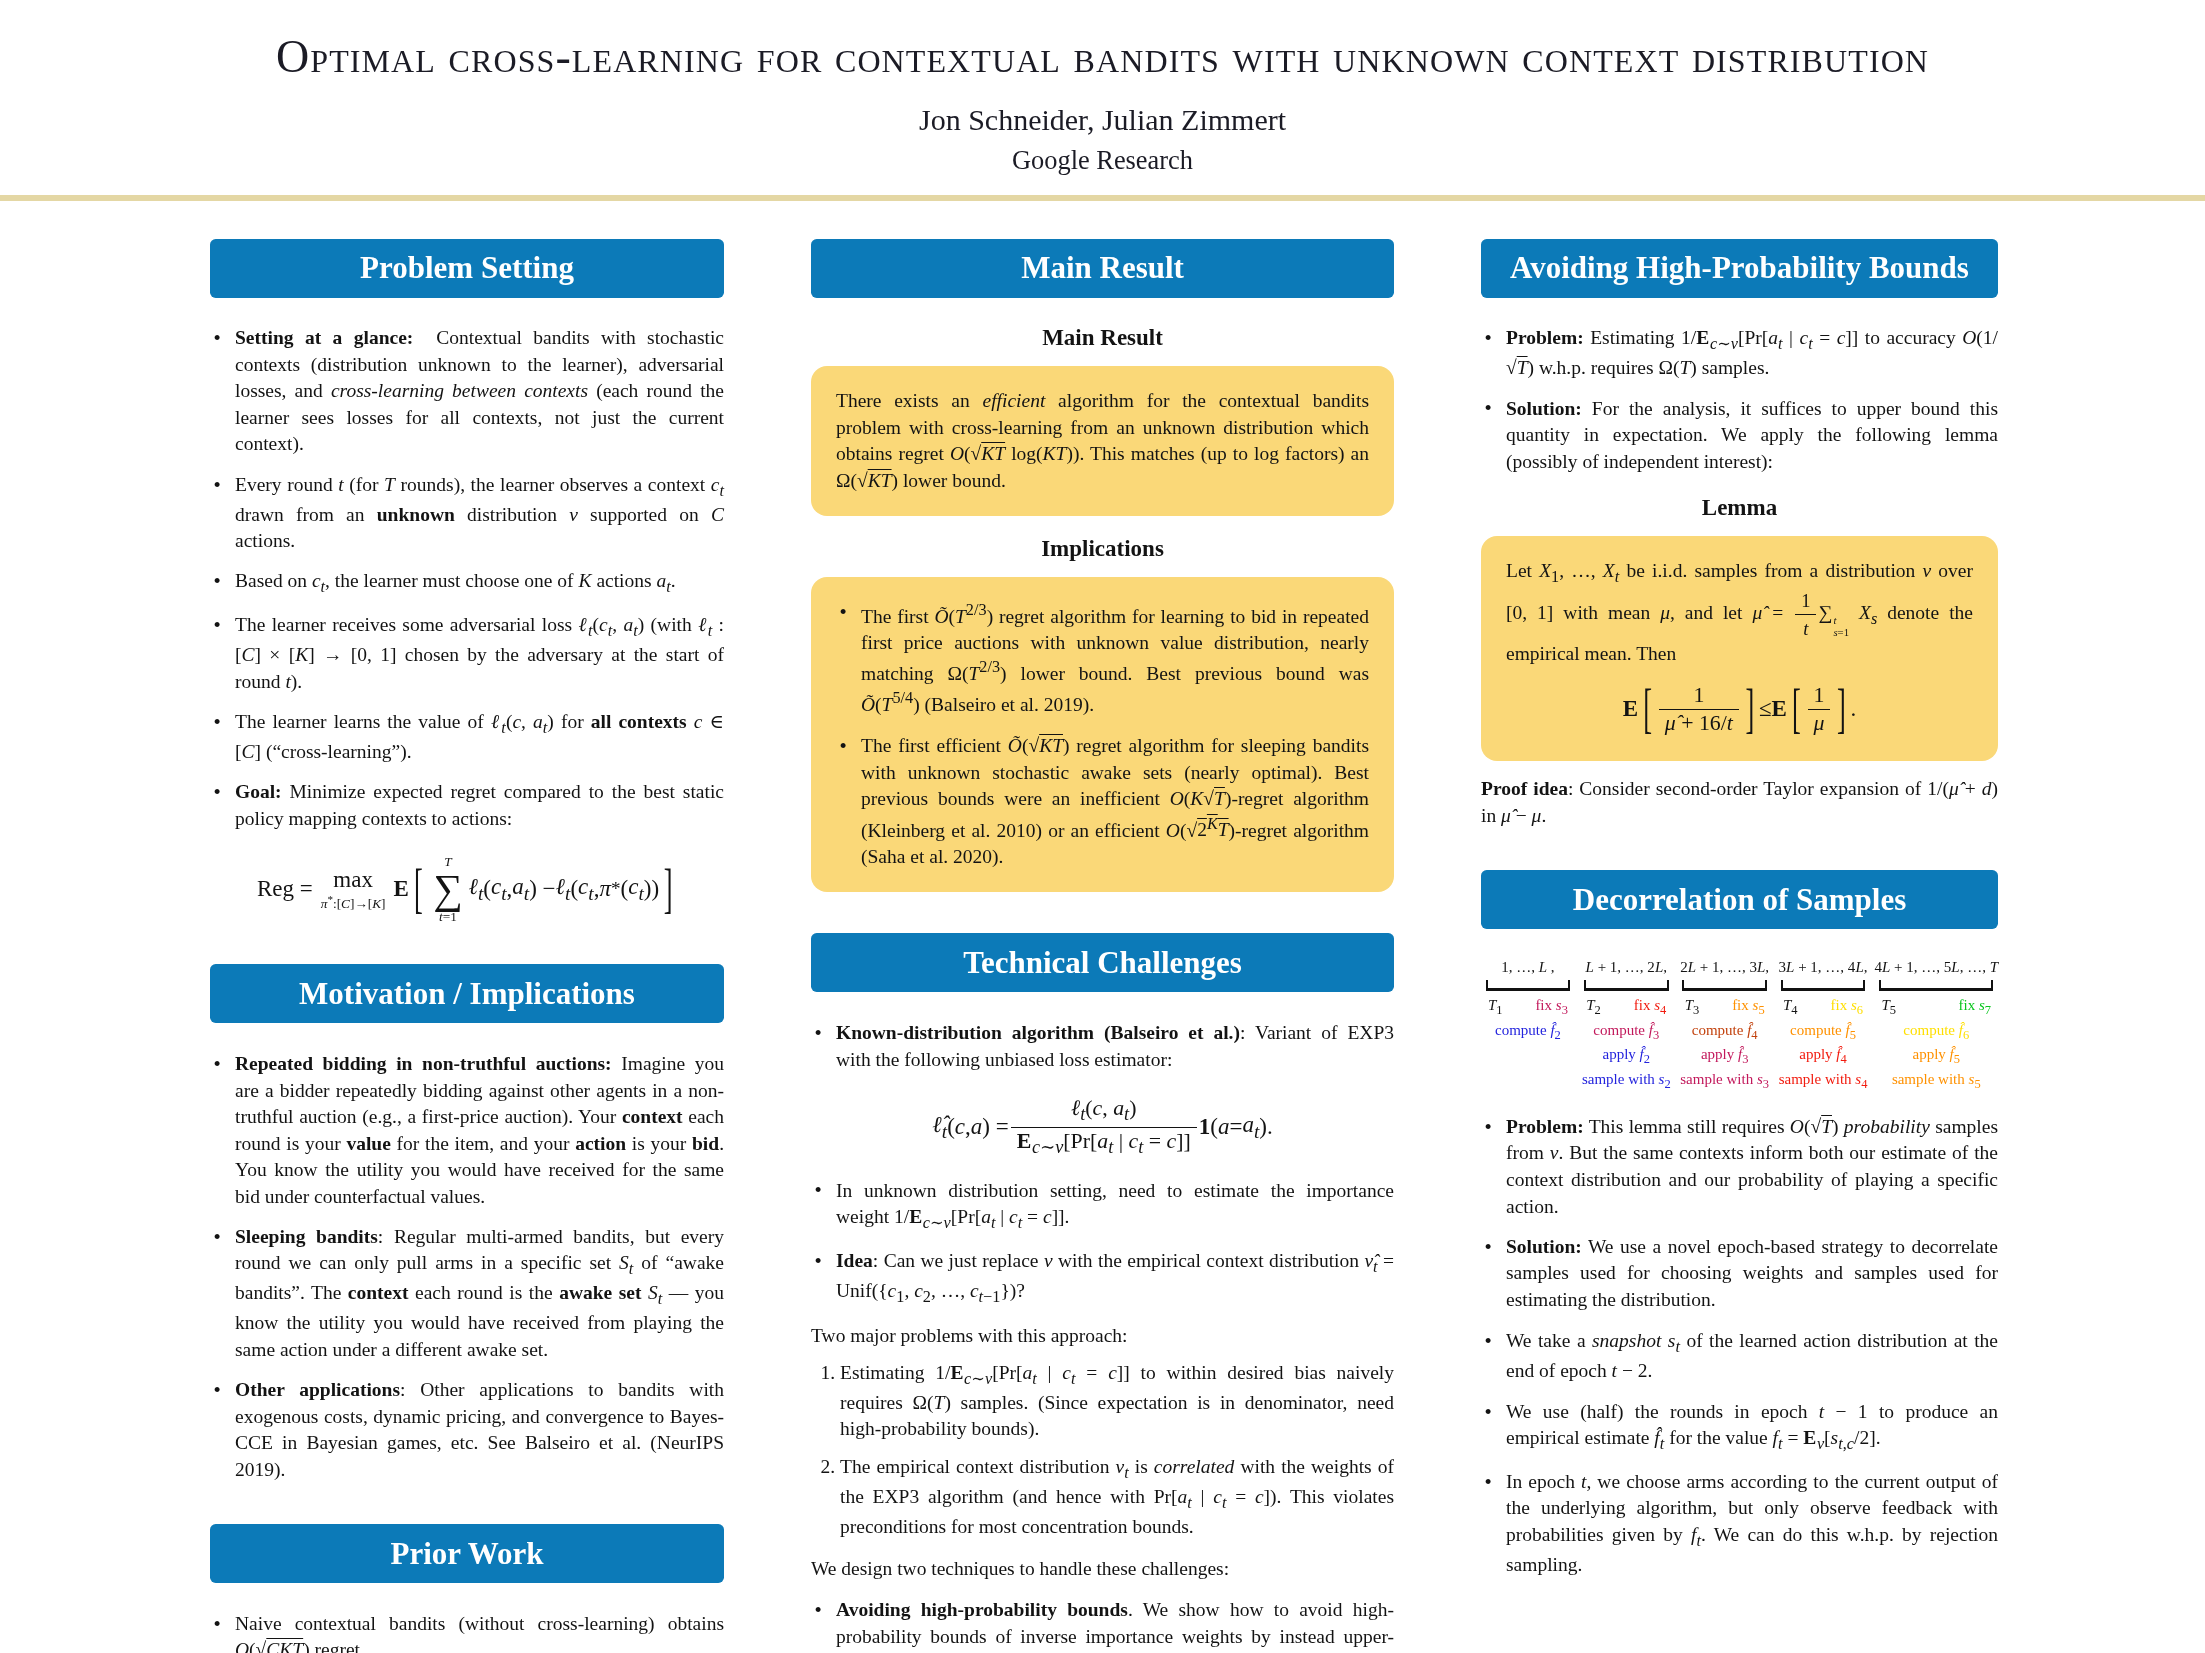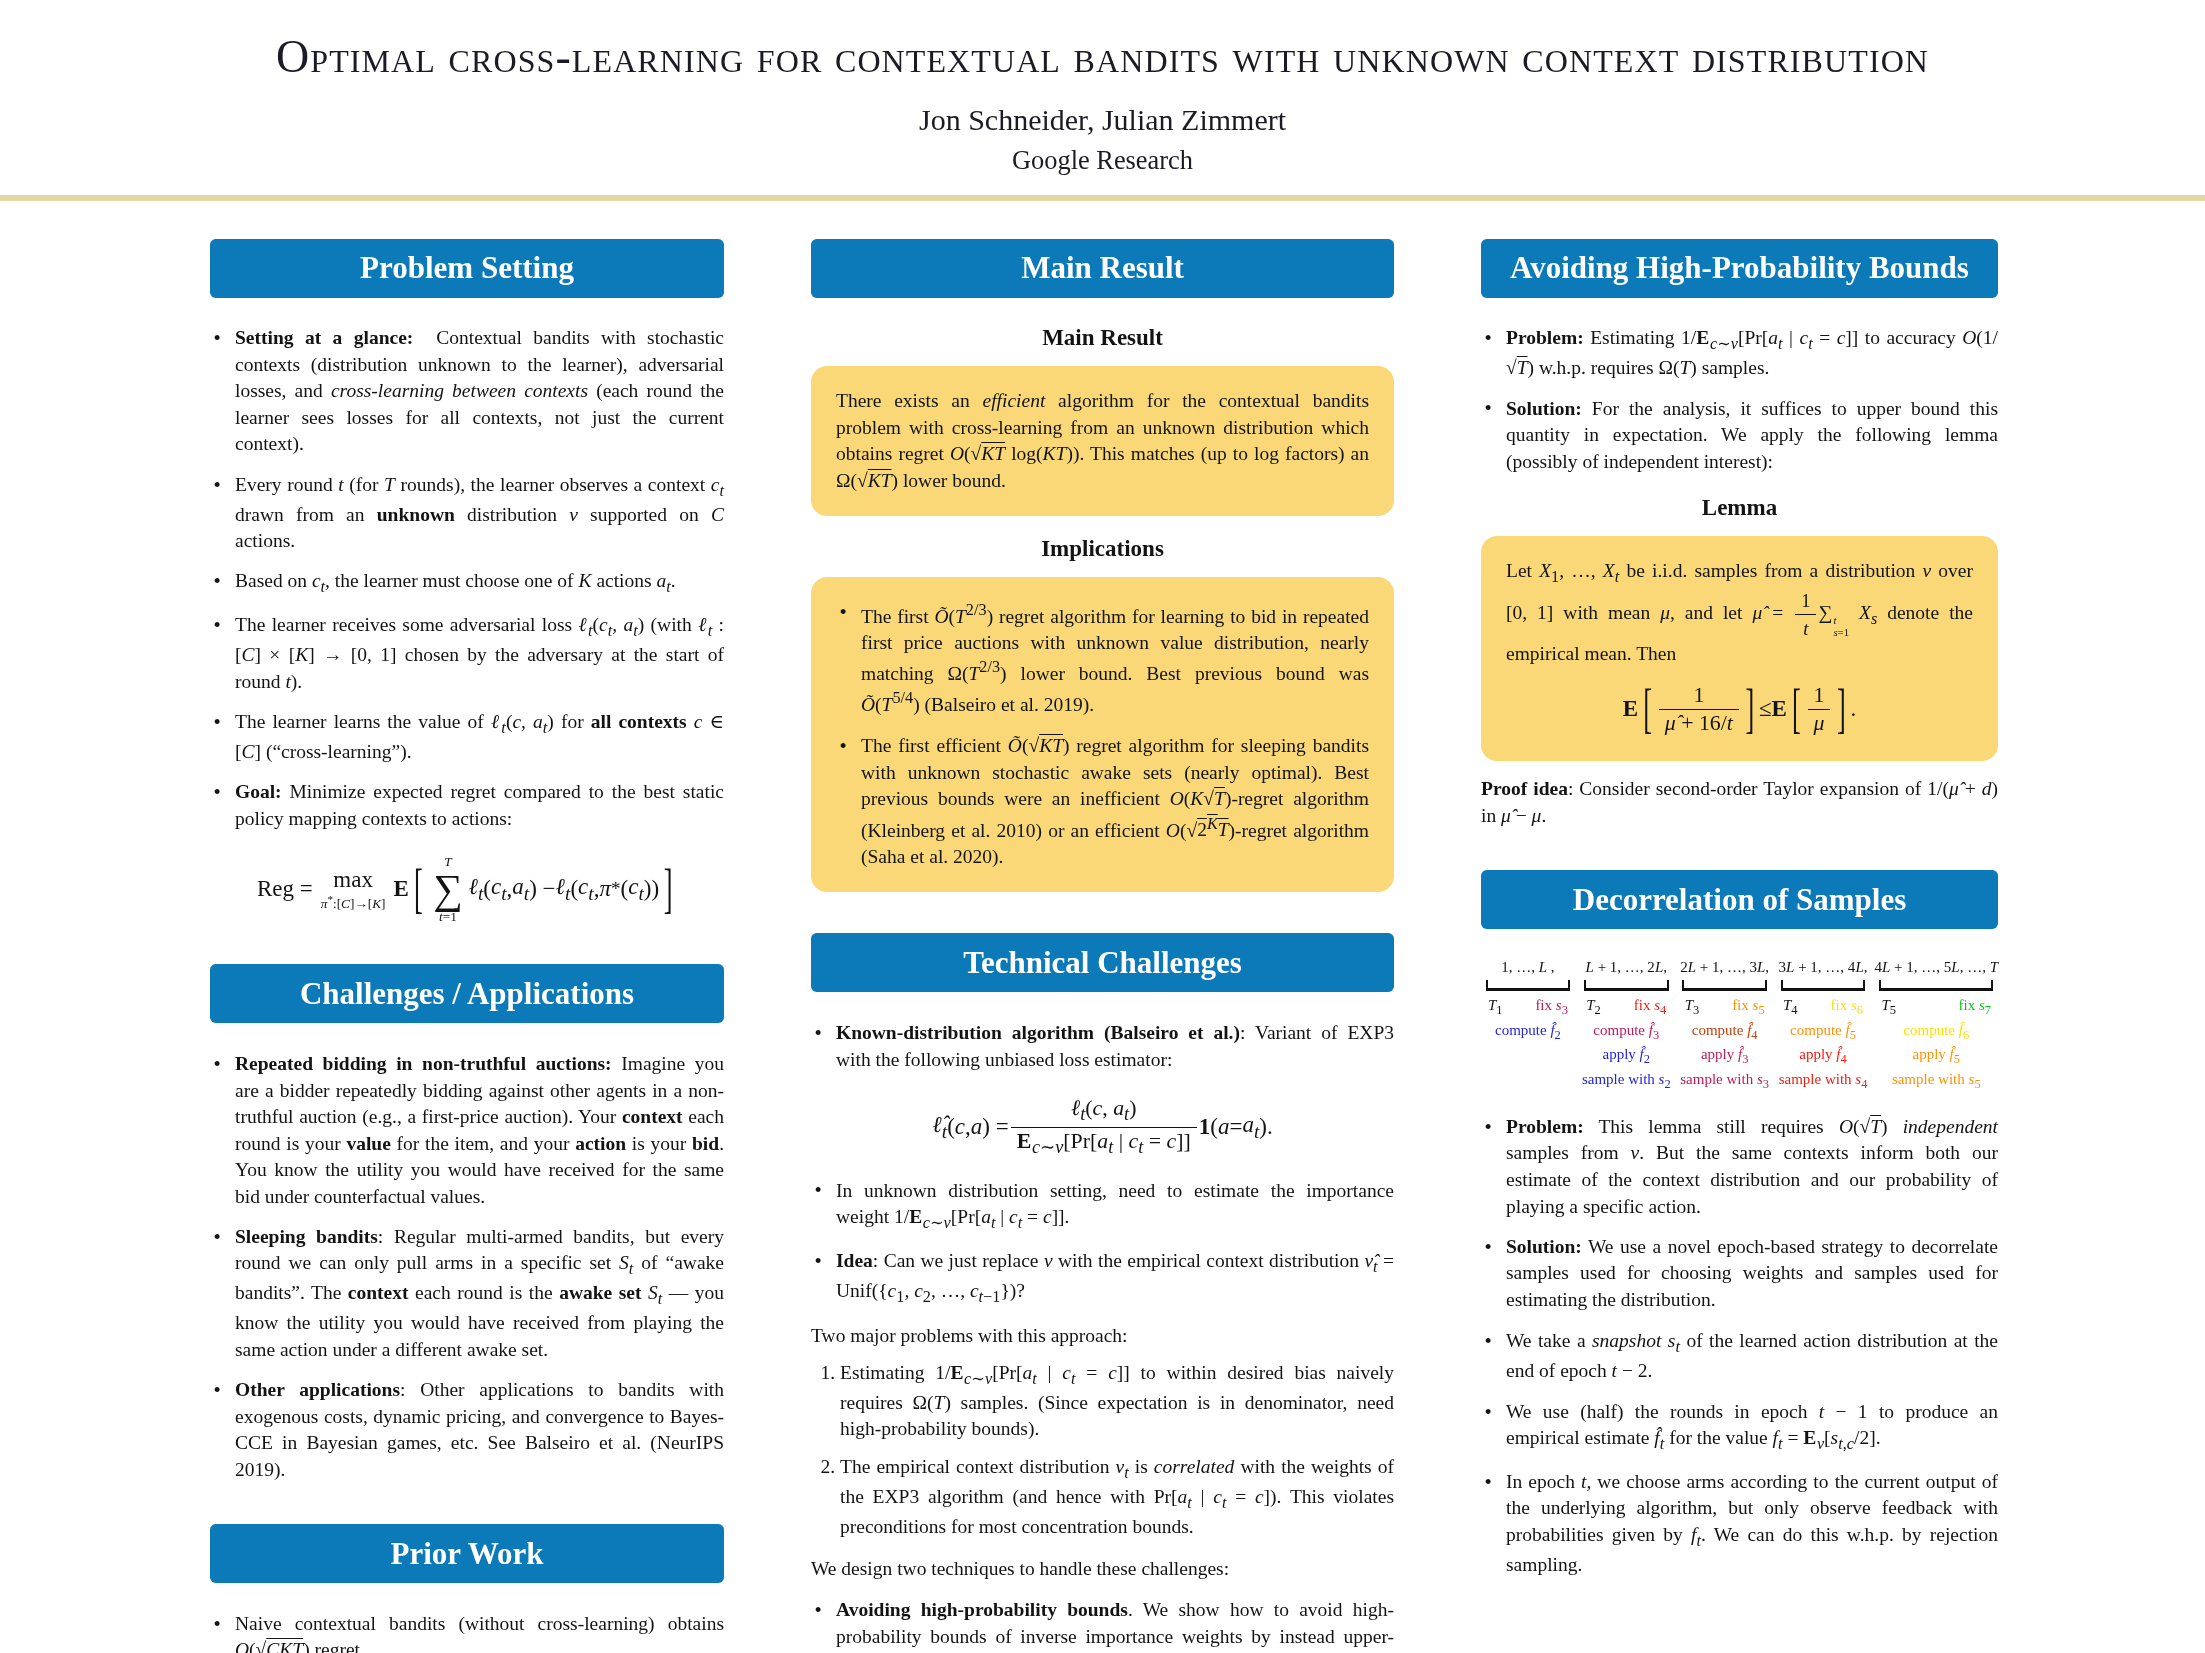--- a/index.html
+++ b/index.html
@@ -91,21 +91,21 @@
               <span>max</span>
               <span class="mlim"><i>π</i><sup>*</sup>:[<i>C</i>]→[<i>K</i>]</span>
             </span><b class="bbE">E</b><span class="bigb">[</span><span class="sum">
               <span class="slim"><i>T</i></span>
               <span class="sig">∑</span>
               <span class="slim"><i>t</i>=1</span>
             </span><i>ℓ<sub>t</sub></i>(<i>c<sub>t</sub></i>, <i>a<sub>t</sub></i>) − <i>ℓ<sub>t</sub></i>(<i>c<sub>t</sub></i>, <i>π</i><sup>*</sup>(<i>c<sub>t</sub></i>))<span class="bigb">]</span></div>
       </div>
 
       <div class="panel">
-        <div class="bar">Challenges / Applications</div>
+        <div class="bar">Motivation / Implications</div>
         <ul class="bullets">
           <li><b>Repeated bidding in non-truthful auctions:</b> Imagine you are a bidder repeatedly bidding against other agents in a non-truthful auction (e.g., a first-price auction). Your <b>context</b> each round is your <b>value</b> for the item, and your <b>action</b> is your <b>bid</b>. You know the utility you would have received for the same bid under counterfactual values.</li>
           <li><b>Sleeping bandits</b>: Regular multi-armed bandits, but every round we can only pull arms in a specific set <i>S<sub>t</sub></i> of “awake bandits”. The <b>context</b> each round is the <b>awake set</b> <i>S<sub>t</sub></i> — you know the utility you would have received from playing the same action under a different awake set.</li>
           <li><b>Other applications</b>: Other applications to bandits with exogenous costs, dynamic pricing, and convergence to Bayes-CCE in Bayesian games, etc. See Balseiro et al. (NeurIPS 2019).</li>
         </ul>
       </div>
 
       <div class="panel">
         <div class="bar">Prior Work</div>
         <ul class="bullets">
@@ -246,21 +246,21 @@
                   <span><span style="color:#07c51c">fix <i>s</i><sub>7</sub></span></span>
                 </div>
               <div class="drow"><span style="color:#ffdf00">compute <i>f̂</i><sub>6</sub></span></div>
               <div class="drow"><span style="color:#ff9100">apply <i>f̂</i><sub>5</sub></span></div>
               <div class="drow"><span style="color:#ff9100">sample with <i>s</i><sub>5</sub></span></div>
             </div>
           </div>
         </div>
 
         <ul class="bullets">
-          <li><b>Problem:</b> This lemma still requires <i>O</i>(√<span class="ol"><i>T</i></span>) <i>independent</i> samples from <i>ν</i>. But the same contexts inform both our estimate of the context distribution and our probability of playing a specific action.</li>
+          <li><b>Problem:</b> This lemma still requires <i>O</i>(√<span class="ol"><i>T</i></span>) <i>probability</i> samples from <i>ν</i>. But the same contexts inform both our estimate of the context distribution and our probability of playing a specific action.</li>
           <li><b>Solution:</b> We use a novel epoch-based strategy to decorrelate samples used for choosing weights and samples used for estimating the distribution.</li>
         </ul>
         <ul class="bullets" style="margin-top:15px">
           <li>We take a <i>snapshot</i> <i>s<sub>t</sub></i> of the learned action distribution at the end of epoch <i>t</i> − 2.</li>
           <li>We use (half) the rounds in epoch <i>t</i> − 1 to produce an empirical estimate <i>f̂<sub>t</sub></i> for the value <i>f<sub>t</sub></i> = <b class="bbE">E</b><sub><i>ν</i></sub>[<i>s</i><sub><i>t</i>,<i>c</i></sub>/2].</li>
           <li>In epoch <i>t</i>, we choose arms according to the current output of the underlying algorithm, but only observe feedback with probabilities given by <i>f<sub>t</sub></i>. We can do this w.h.p. by rejection sampling.</li>
 
         </ul>
       </div>
 

